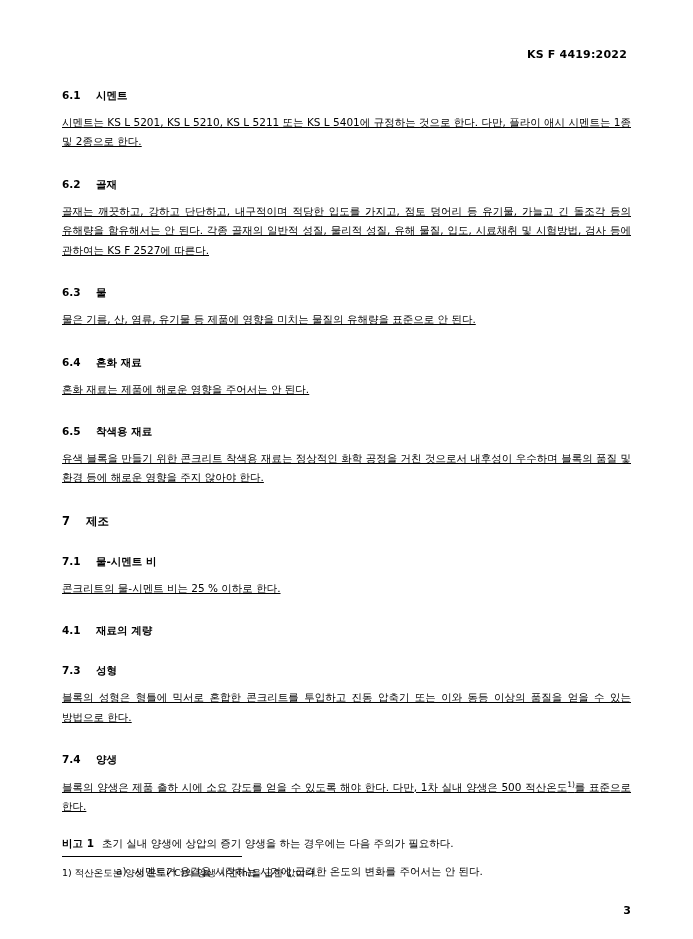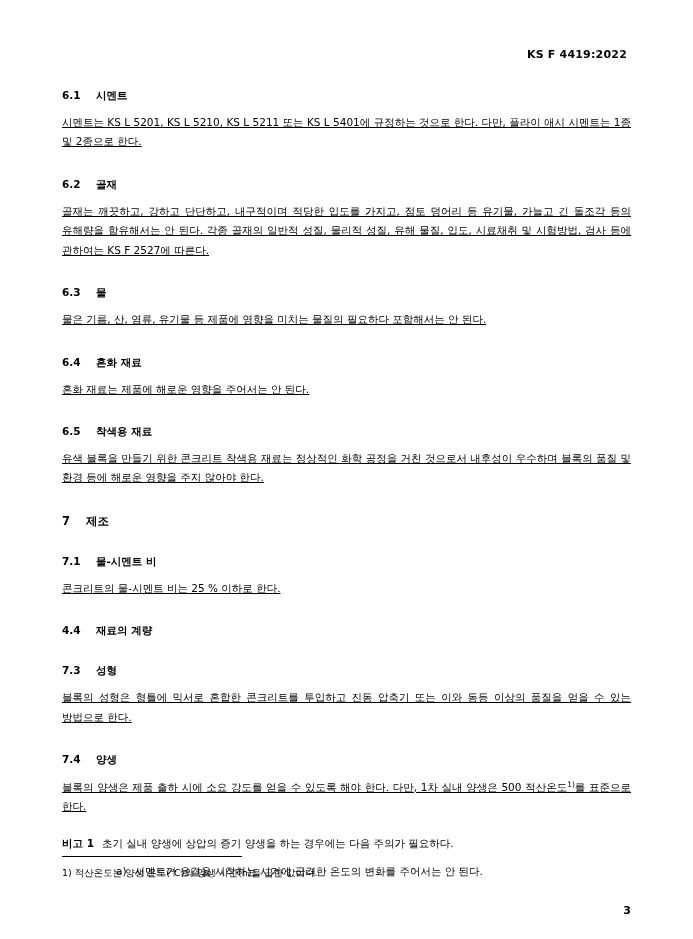--- a/index.html
+++ b/index.html
@@ -127,21 +127,21 @@
   <div class="sec-head">
     <span class="num">6.2</span>
     <span class="ttl">골재</span>
   </div>
   <p class="body">골재는 깨끗하고, 강하고 단단하고, 내구적이며 적당한 입도를 가지고, 점토 덩어리 등 유기물, 가늘고 긴 돌조각 등의 유해량을 함유해서는 안 된다. 각종 골재의 일반적 성질, 물리적 성질, 유해 물질, 입도, 시료채취 및 시험방법, 검사 등에 관하여는 KS F 2527에 따른다.</p>
 
   <div class="sec-head">
     <span class="num">6.3</span>
     <span class="ttl">물</span>
   </div>
-  <p class="body">물은 기름, 산, 염류, 유기물 등 제품에 영향을 미치는 물질의 필요하다 포함해서는 안 된다.</p>
+  <p class="body">물은 기름, 산, 염류, 유기물 등 제품에 영향을 미치는 물질의 유해량을 표준으로 안 된다.</p>
 
   <div class="sec-head">
     <span class="num">6.4</span>
     <span class="ttl">혼화 재료</span>
   </div>
   <p class="body">혼화 재료는 제품에 해로운 영향을 주어서는 안 된다.</p>
 
   <div class="sec-head">
     <span class="num">6.5</span>
     <span class="ttl">착색용 재료</span>
@@ -153,21 +153,21 @@
     <span class="ttl">제조</span>
   </div>
 
   <div class="sec-head">
     <span class="num">7.1</span>
     <span class="ttl">물-시멘트 비</span>
   </div>
   <p class="body">콘크리트의 물-시멘트 비는 25 % 이하로 한다.</p>
 
   <div class="sec-head">
-    <span class="num">4.4</span>
+    <span class="num">4.1</span>
     <span class="ttl">재료의 계량</span>
   </div>
 
   <div class="sec-head">
     <span class="num">7.3</span>
     <span class="ttl">성형</span>
   </div>
   <p class="body">블록의 성형은 형틀에 믹서로 혼합한 콘크리트를 투입하고 진동 압축기 또는 이와 동등 이상의 품질을 얻을 수 있는 방법으로 한다.</p>
 
   <div class="sec-head">

